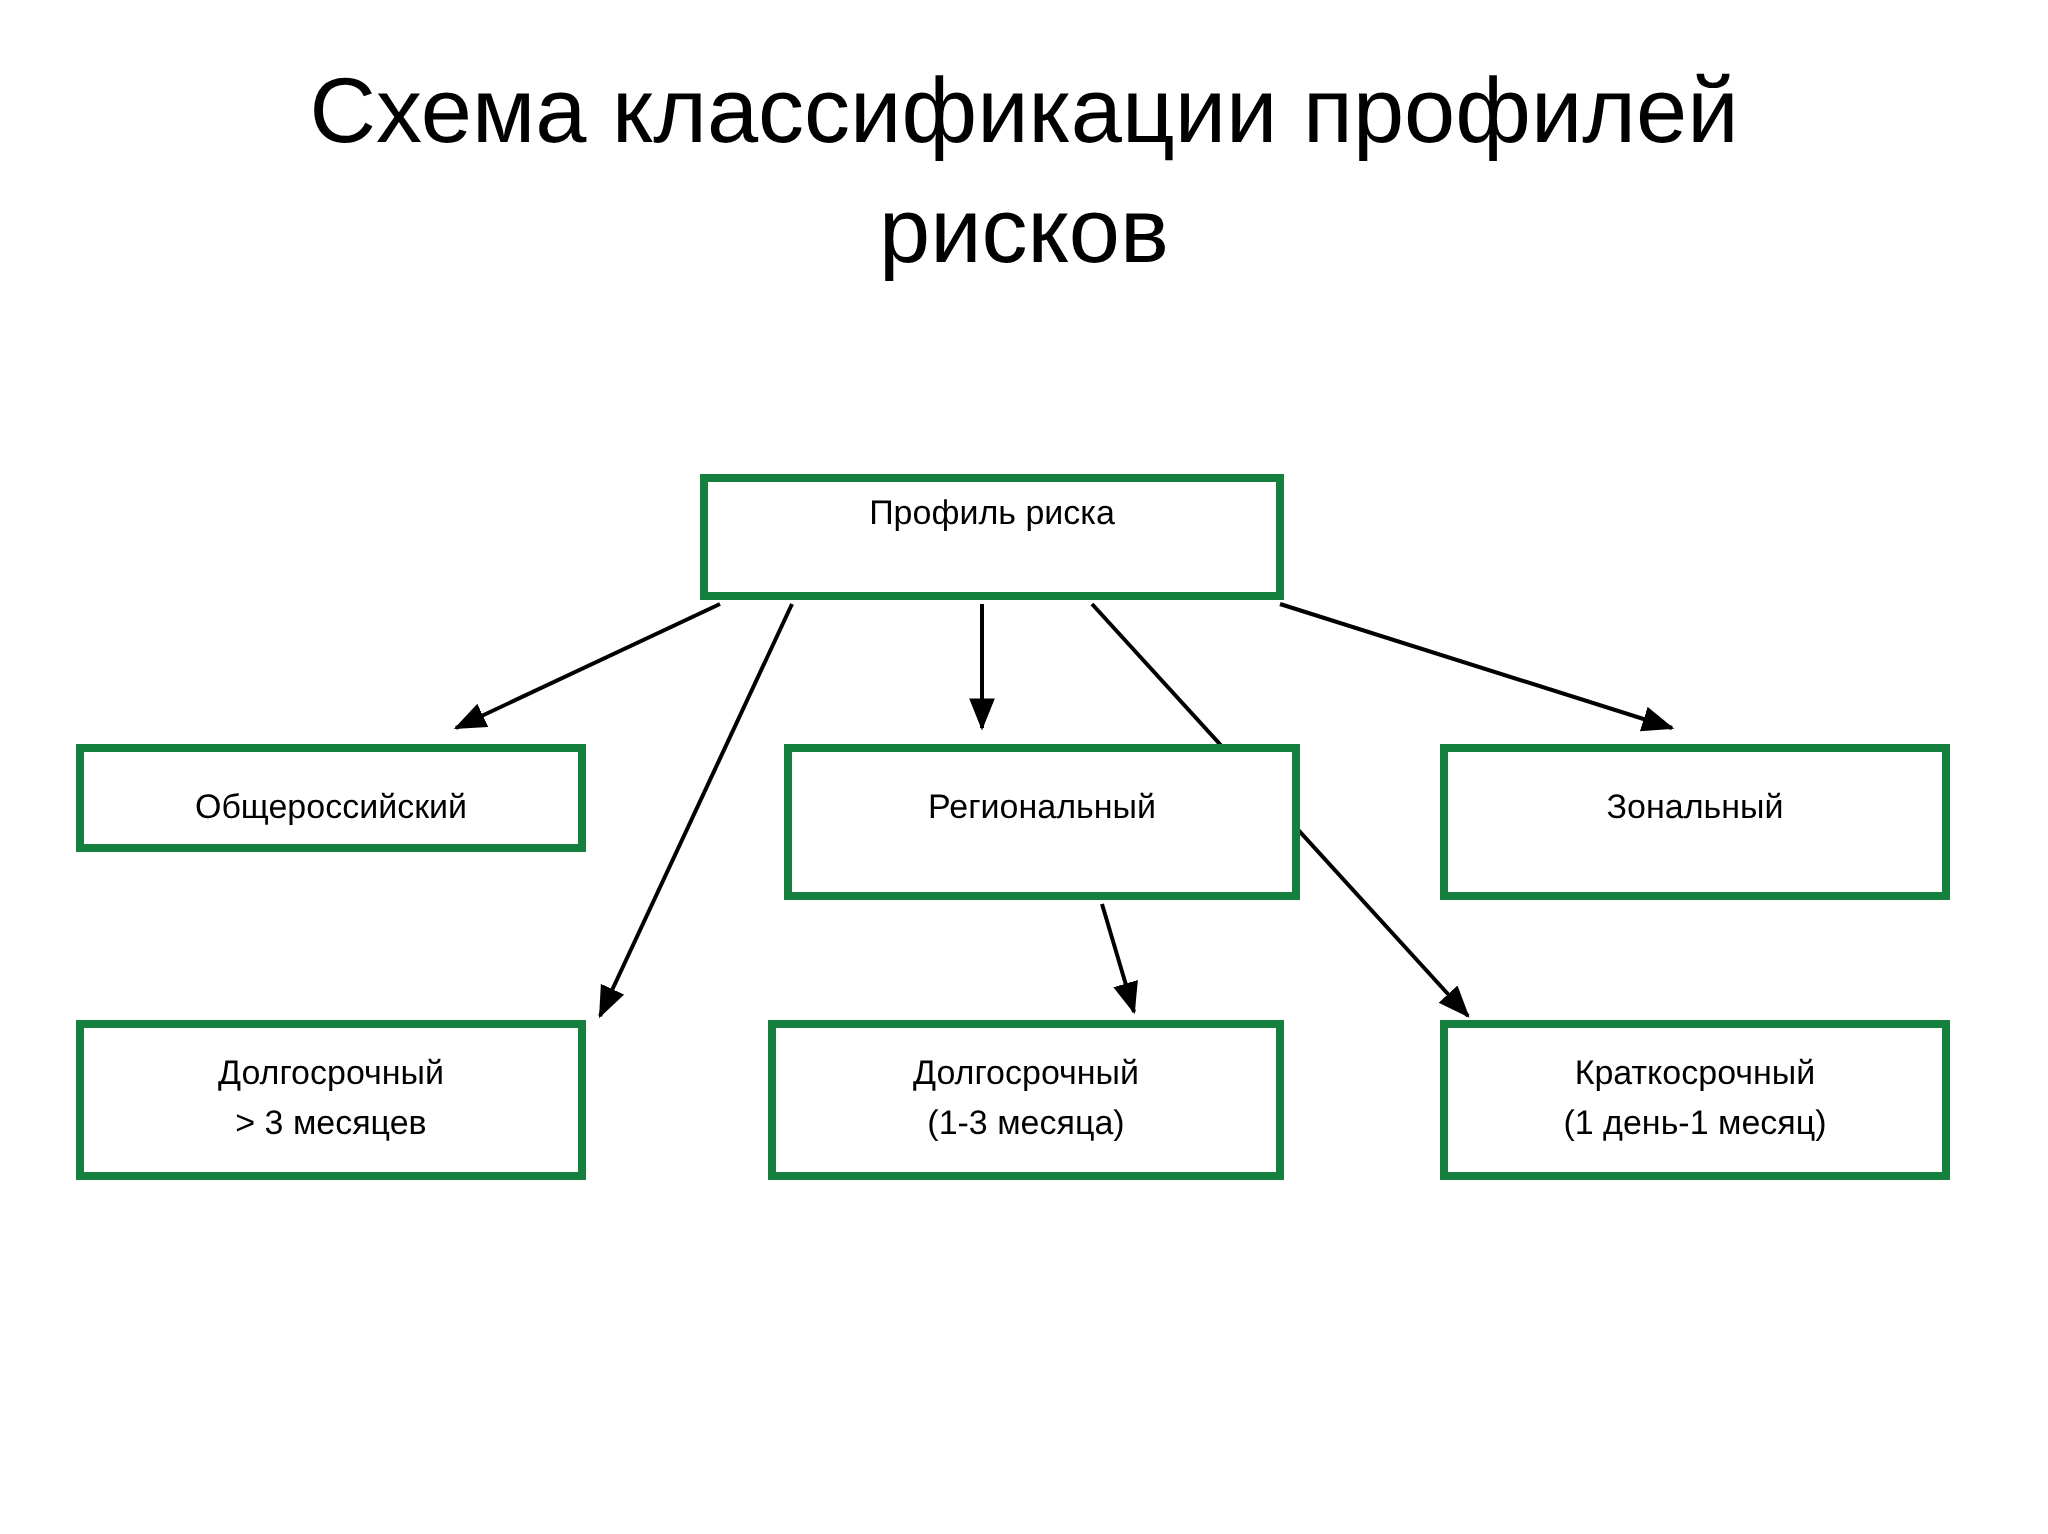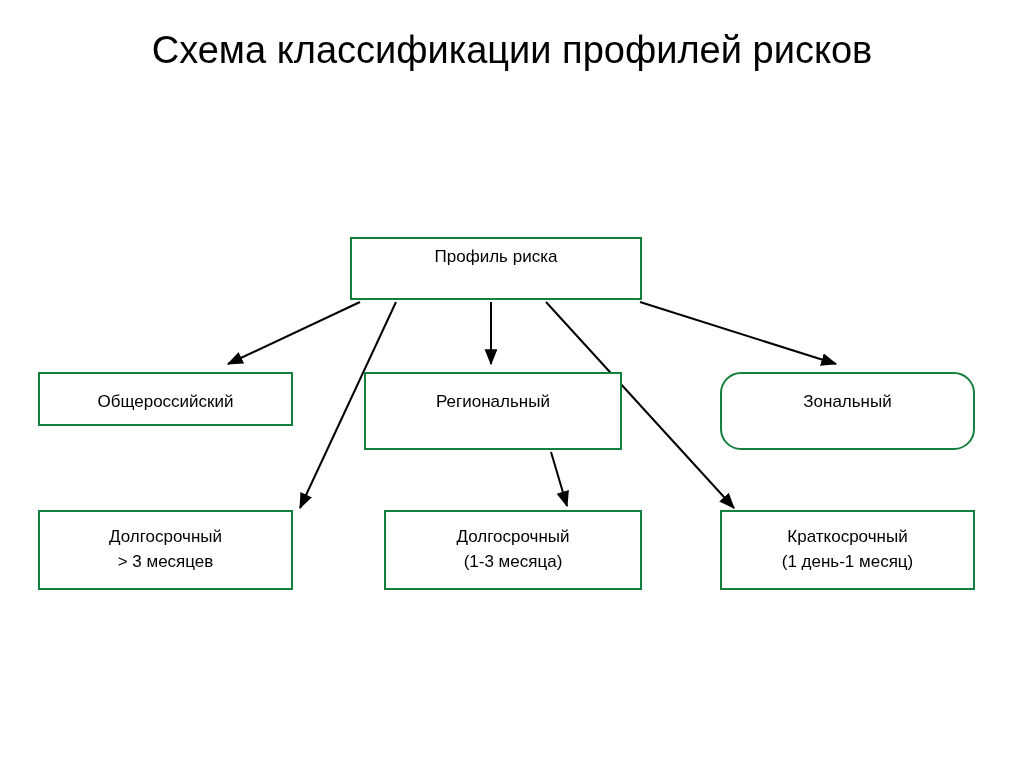--- a/index.html
+++ b/index.html
@@ -18,37 +18,37 @@
     height: 767px;
     background: #ffffff;
     overflow: hidden;
   }
   #title {
     position: absolute;
     left: 96px;
     top: 26px;
     width: 832px;
     text-align: center;
-    font-size: 38px;
+    font-size: 46px;
     line-height: 1.30;
     font-weight: 400;
     color: #000000;
     letter-spacing: 0px;
   }
   #edges {
     position: absolute;
     left: 0;
     top: 0;
     width: 1024px;
     height: 767px;
   }
   .node {
     position: absolute;
     box-sizing: border-box;
-    border: 2px solid #15803d;
+    border: 4px solid #15803d;
     background: #ffffff;
     display: flex;
     align-items: center;
     justify-content: center;
     text-align: center;
   }
   .node .label {
     font-size: 17px;
     line-height: 1.45;
     color: #000000;
@@ -64,31 +64,30 @@
   }
   #node-root .label { padding-bottom: 22px; }
   
   #node-all-russian {
     left: 38px;
     top: 372px;
     width: 255px;
     height: 54px;
   }
   #node-regional {
-    left: 364px;
+    left: 392px;
     top: 372px;
     width: 258px;
     height: 78px;
   }
   #node-zonal {
     left: 720px;
     top: 372px;
     width: 255px;
     height: 78px;
-    border-radius: 21px;
   }
   .midrow .label { align-self: flex-start; margin-top: 16px; }
   
   #node-long-3m {
     left: 38px;
     top: 510px;
     width: 255px;
     height: 80px;
   }
   #node-long-1-3m {

